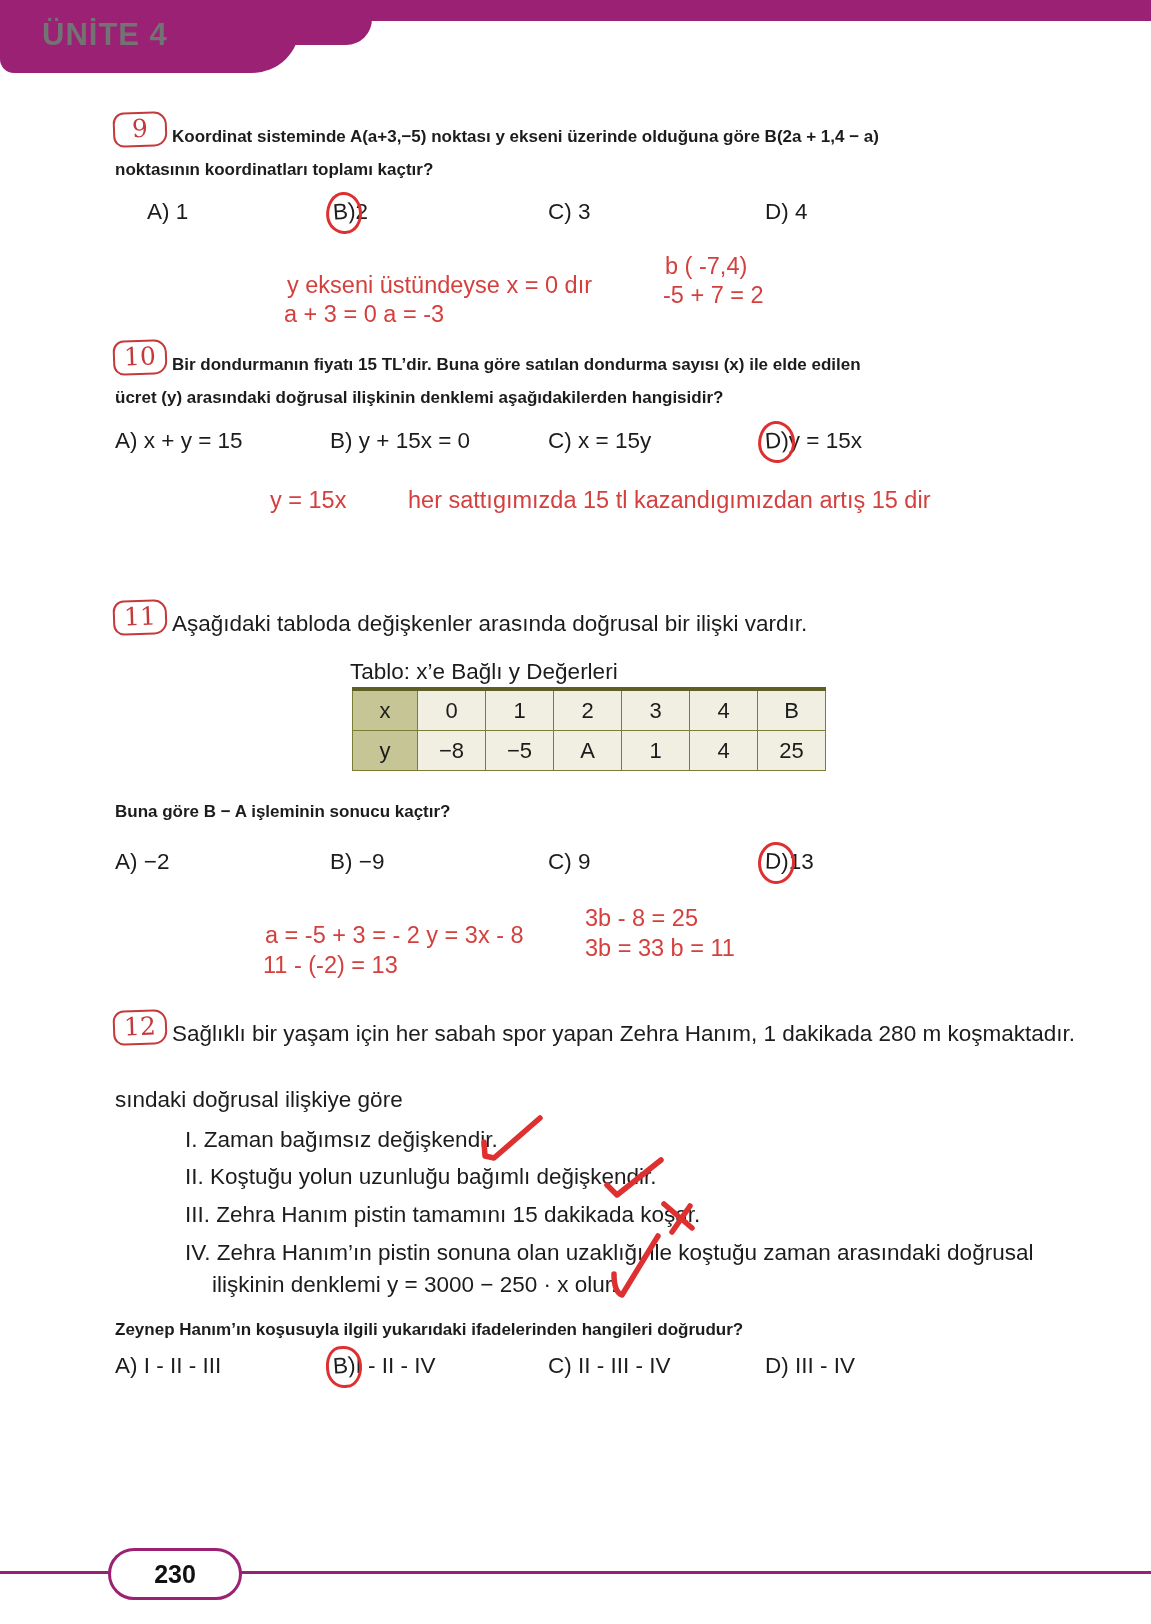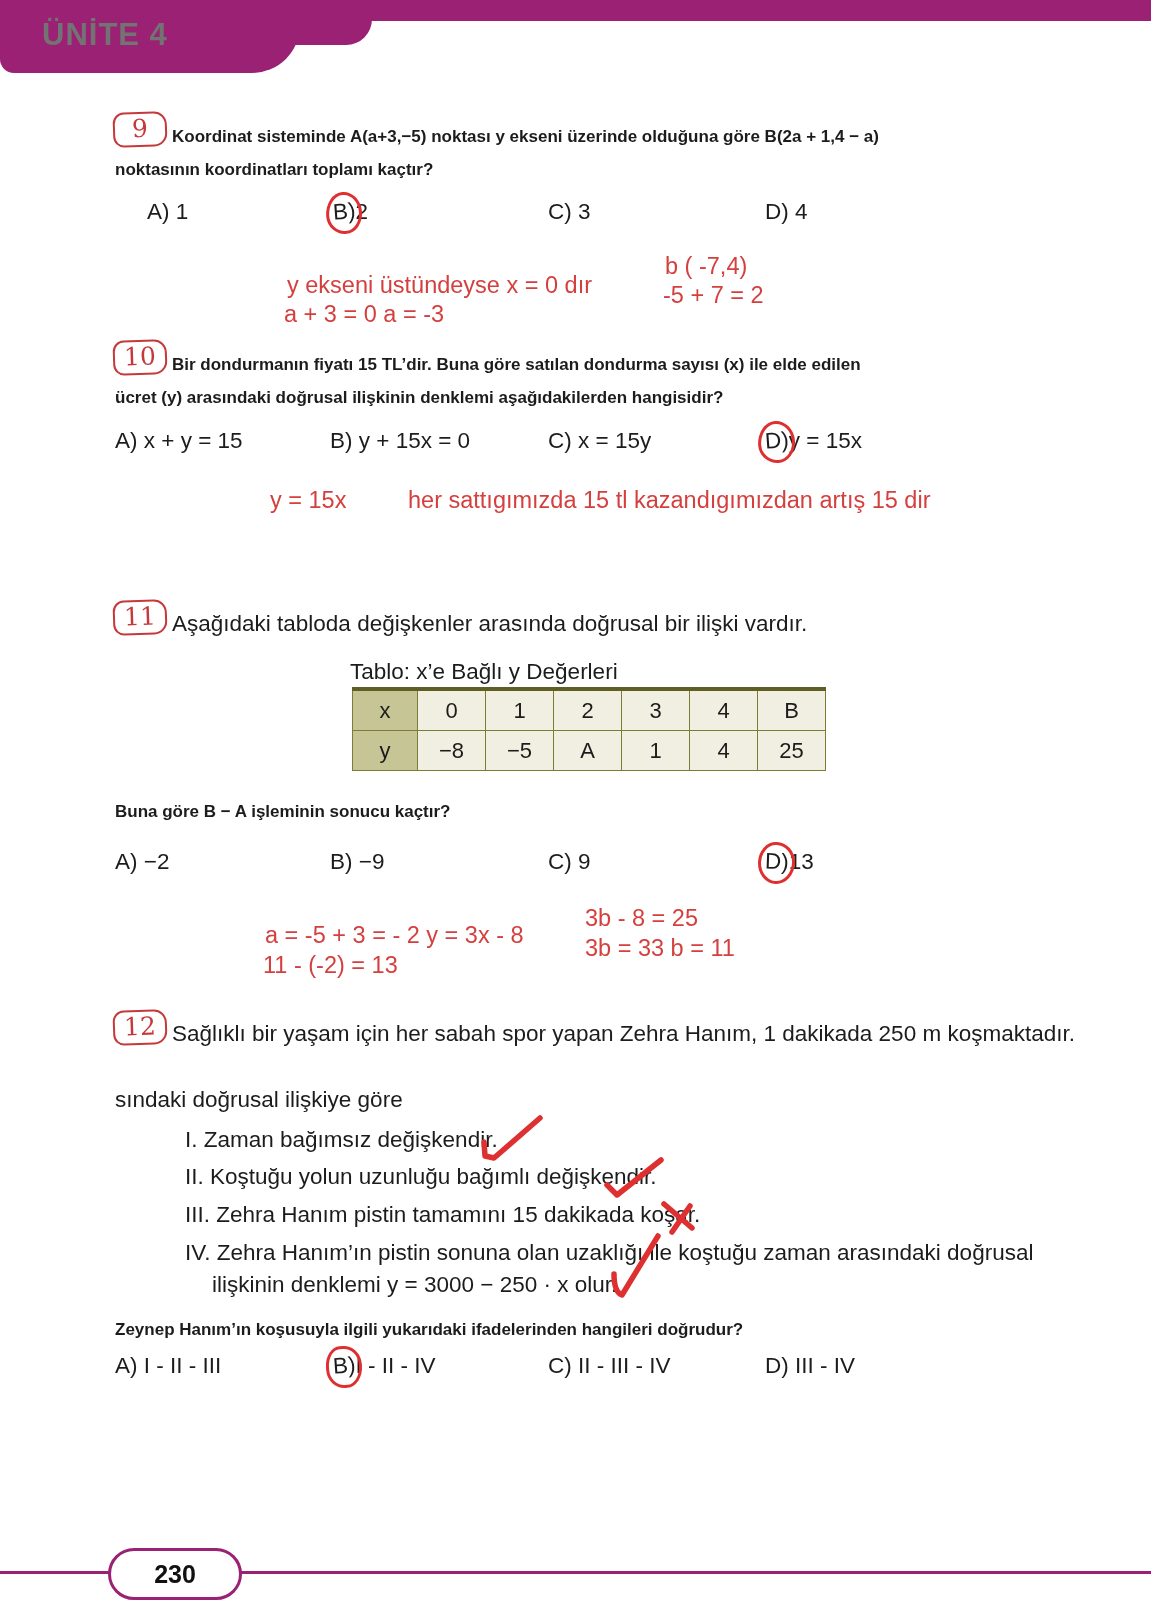--- a/index.html
+++ b/index.html
@@ -151,21 +151,21 @@
   </div>
 
   <div class="abs pen" style="left:265px;top:922px;">a = -5 + 3 = - 2 y = 3x - 8</div>
   <div class="abs pen" style="left:263px;top:952px;">11 - (-2) = 13</div>
   <div class="abs pen" style="left:585px;top:905px;">3b - 8 = 25</div>
   <div class="abs pen" style="left:585px;top:935px;">3b = 33 b = 11</div>
 
   <div class="abs" style="left:113px;top:1010px;">
     <span class="badge">12</span>
   </div>
-  <div class="abs qline-reg" style="left:172px;top:1017px;">Sağlıklı bir yaşam için her sabah spor yapan Zehra Hanım, 1 dakikada 250 m koşmaktadır.</div>
+  <div class="abs qline-reg" style="left:172px;top:1017px;">Sağlıklı bir yaşam için her sabah spor yapan Zehra Hanım, 1 dakikada 280 m koşmaktadır.</div>
   <div class="abs qline-reg" style="left:115px;top:1083px;">sındaki doğrusal ilişkiye göre</div>
 
   <div class="abs qline-reg" style="left:185px;top:1123px;">I. Zaman bağımsız değişkendir.</div>
   <svg class="abs" style="left:478px;top:1112px;" width="70" height="52" viewBox="0 0 70 52">
     <path d="M6 30 L7 44 L16 46 L62 6" fill="none" stroke="#de3030" stroke-width="5.5" stroke-linecap="round" stroke-linejoin="round"></path>
   </svg>
 
   <div class="abs qline-reg" style="left:185px;top:1160px;">II. Koştuğu yolun uzunluğu bağımlı değişkendir.</div>
   <svg class="abs" style="left:603px;top:1155px;" width="64" height="45" viewBox="0 0 64 45">
     <path d="M4 30 L14 40 L58 5" fill="none" stroke="#de3030" stroke-width="5.5" stroke-linecap="round" stroke-linejoin="round"></path>

